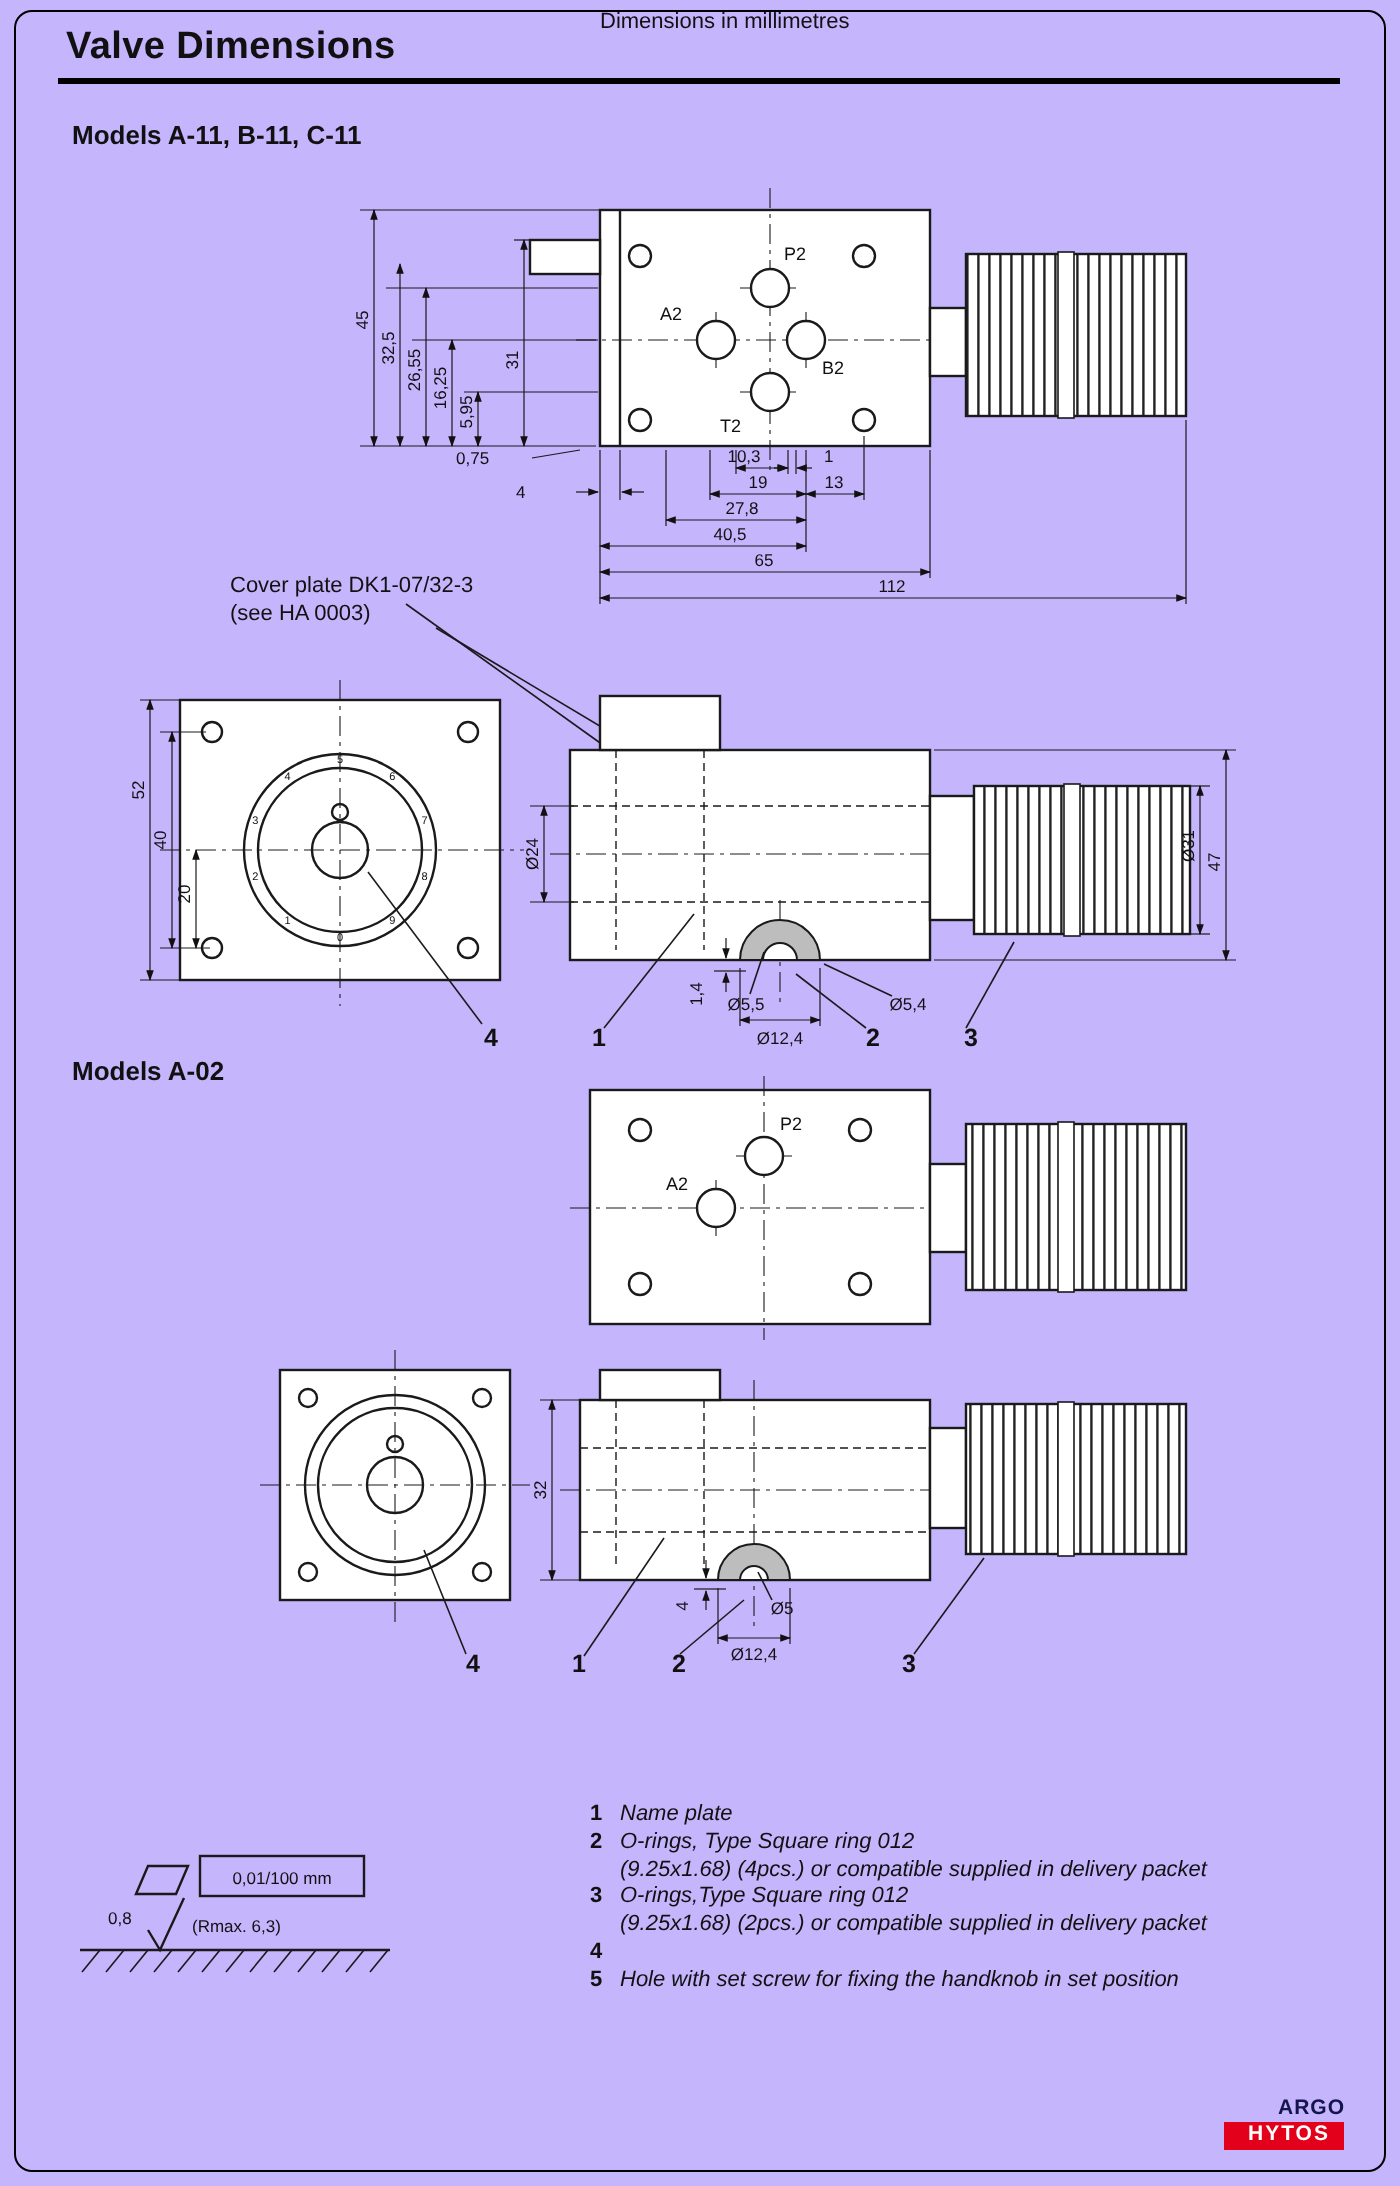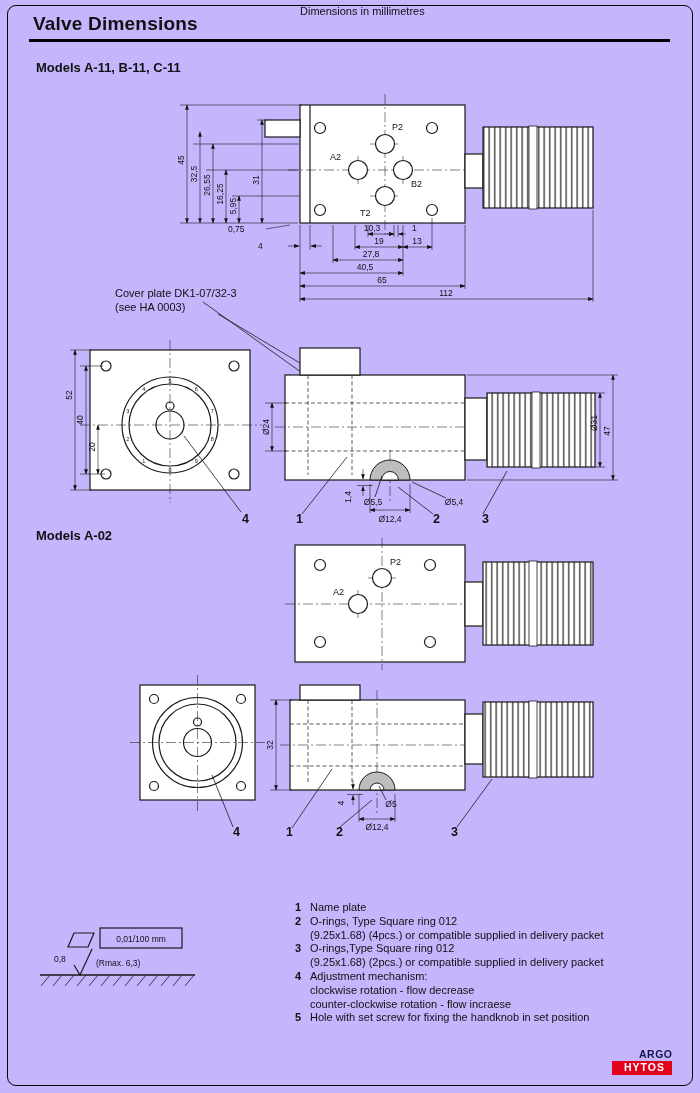--- a/index.html
+++ b/index.html
@@ -7,21 +7,21 @@
   .pgborder{position:absolute;left:7px;top:5px;right:7px;bottom:7px;border:1.6px solid #000;border-radius:9px;pointer-events:none;}
   .title{position:absolute;left:33px;top:13px;font-size:19px;font-weight:700;letter-spacing:.2px;}
   .subtitle{position:absolute;left:300px;top:5px;font-size:11px;}
   .hrule{position:absolute;left:29px;top:39px;width:641px;height:2.6px;background:#000;}
   .modelhead{position:absolute;font-size:13px;font-weight:700;}
   .covernote{position:absolute;left:115px;top:286px;font-size:11px;line-height:14px;}
   .surfcap{position:absolute;left:36px;top:988px;font-size:11px;line-height:14px;}
   .legend{position:absolute;left:295px;top:901px;width:392px;font-size:11px;}
   .litem{display:flex;gap:6px;}
   .lnum{font-weight:700;width:9px;flex:none;line-height:13.8px;}
-  .llines div{line-height:13.8px;}
+  .llines div{line-height:13.8px;font-style:italic;}
   .logo{position:absolute;left:612px;top:1048px;width:60px;}
   .logo-top{display:flex;align-items:center;gap:12px;margin-bottom:1px;padding-left:15px;}
   .logo-sq{width:9px;height:9px;background:#e2001a;display:inline-block;}
   .logo-argo{font-size:10.5px;font-weight:700;color:#14154d;letter-spacing:.5px;}
   .logo-bottom{background:#e2001a;color:#fff;font-size:10.5px;font-weight:700;letter-spacing:1px;padding:0 3px 2px 12px;}
   svg{position:absolute;overflow:visible;}
   svg text{font-family:"Liberation Sans",sans-serif;font-size:9px;fill:#111;}
   text.dim{font-size:8.5px;}
   text.cl{font-size:12.5px;font-weight:700;}
   text.dialnum{font-size:5.5px;text-anchor:middle;dominant-baseline:central;}
@@ -385,25 +385,20 @@
     </div>
     <div class="litem">
       <span class="lnum">3</span>
       <div class="llines">
         <div>O-rings,Type Square ring 012</div>
         <div>(9.25x1.68) (2pcs.) or compatible supplied in delivery packet</div>
       </div>
     </div>
     <div class="litem">
       <span class="lnum">4</span>
-      <div class="llines">
-        <div>Adjustment mechanism:</div>
-        <div>clockwise rotation - flow decrease</div>
-        <div>counter-clockwise rotation - flow incraese</div>
-      </div>
     </div>
     <div class="litem">
       <span class="lnum">5</span>
       <div class="llines">
           <div>Hole with set screw for fixing the handknob in set position</div>
         </div>
     </div>
   </div>
 
   <div class="logo">

